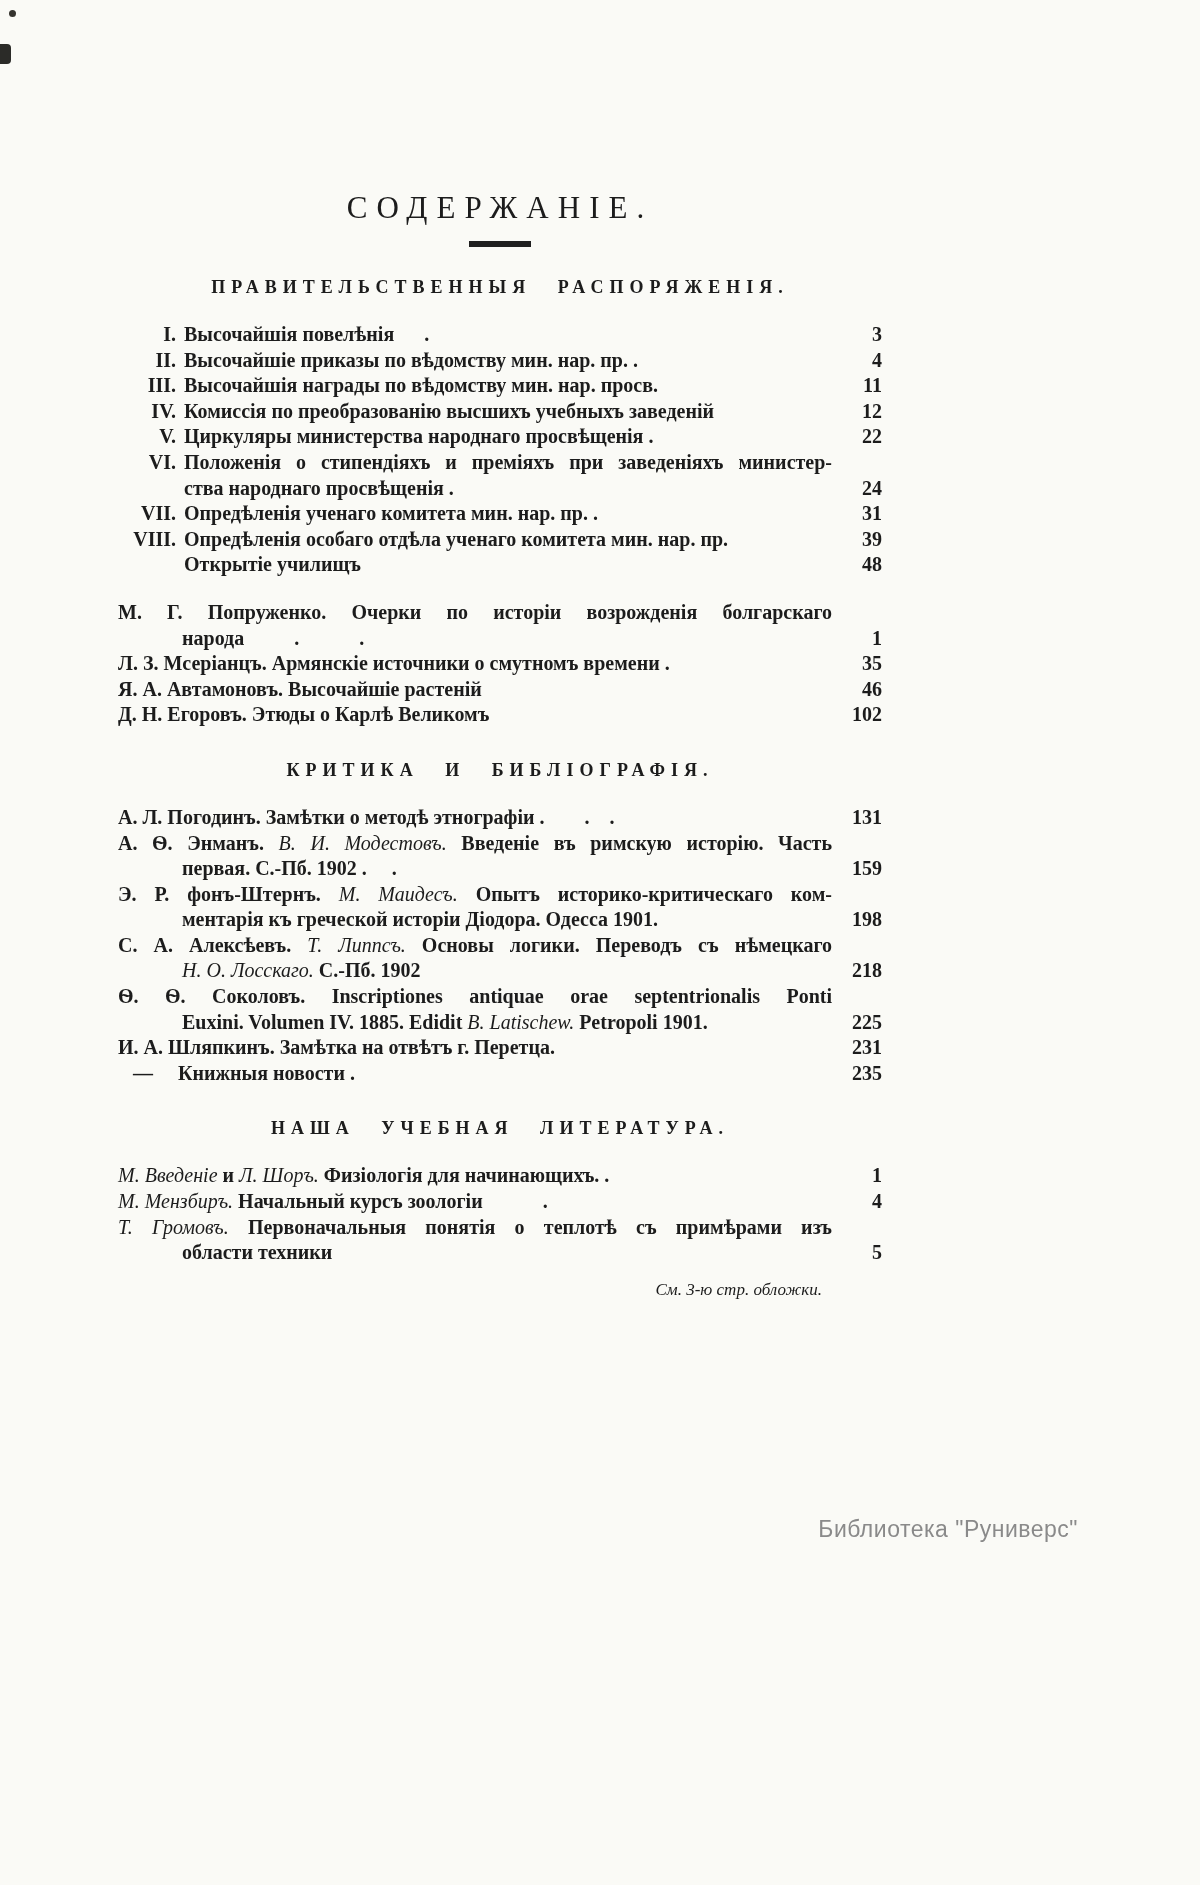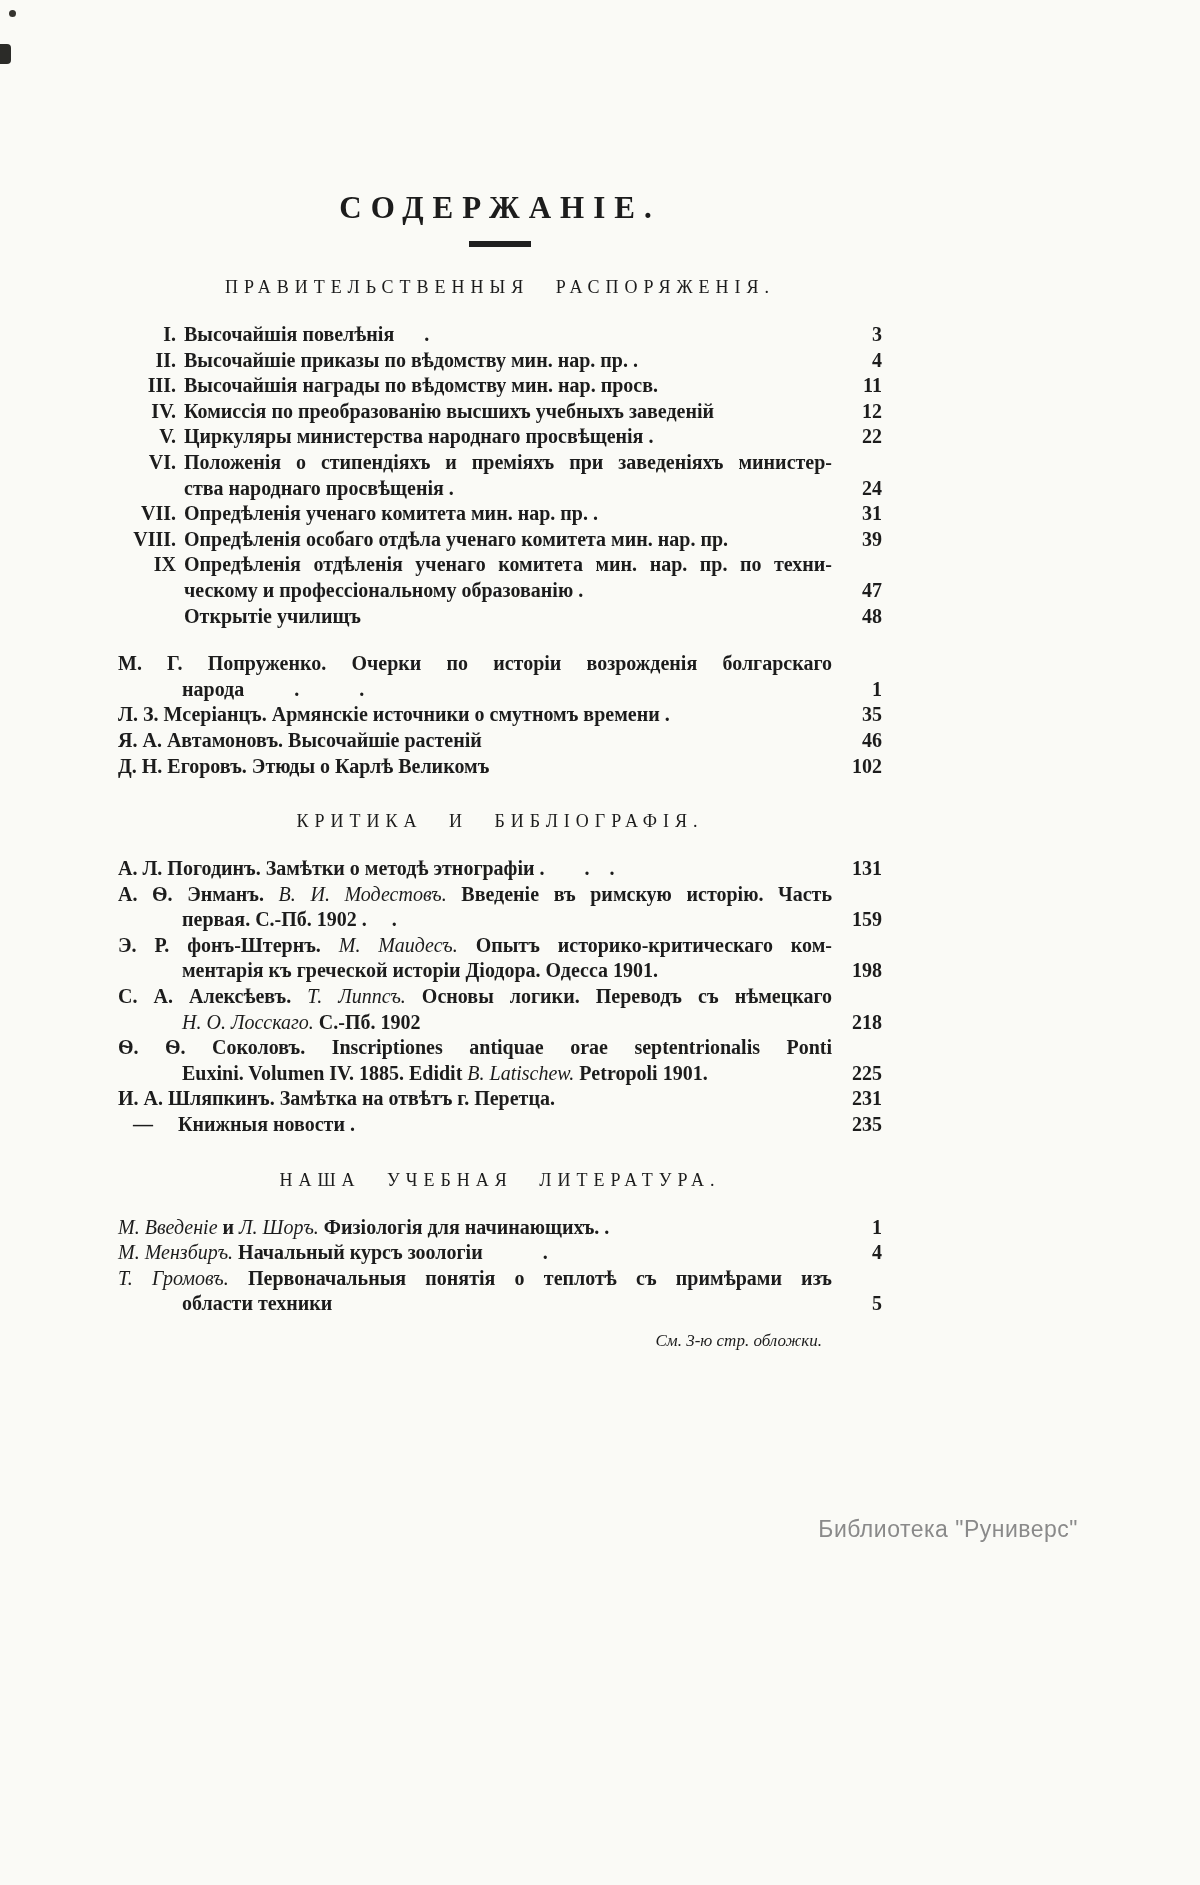--- a/index.html
+++ b/index.html
@@ -3,27 +3,27 @@
 <meta charset="utf-8">
 <style>
   html,body{margin:0;padding:0;}
   body{
     width:1200px;height:1885px;position:relative;overflow:hidden;
     background:#fafaf6;color:#1c1c1c;
     font-family:"Liberation Serif","DejaVu Serif",serif;
   }
   .sheet{position:absolute;left:118px;top:190px;width:764px;}
   .doc-title{
-    font-size:31px;font-weight:700;letter-spacing:9px;
+    font-size:31px;font-weight:400;letter-spacing:9px;
     text-align:center;margin:0;white-space:nowrap;
   }
   .title-rule{width:62px;height:6px;background:#1f1f1f;margin:15px auto 0;}
   .section{margin:0;}
   .section-heading{
-    font-size:18px;font-weight:400;letter-spacing:6px;word-spacing:16px;
+    font-size:18px;font-weight:700;letter-spacing:6px;word-spacing:16px;
     text-align:center;margin:0 0 24px;white-space:nowrap;
   }
   #sec0{margin-top:30px;}
   #sec1{margin-top:22px;}
   #sec2{margin-top:32px;}
   #sec3{margin-top:32px;}
   .entries{font-size:20px;line-height:25.6px;}
   .entry{display:flex;}
   .num{flex:none;width:58px;text-align:right;padding-right:8px;font-weight:700;}
   .body{flex:1;min-width:0;}
@@ -110,28 +110,20 @@
           <div class="page-num">31</div>
         </div>
         <div class="entry numbered">
           <div class="num">VIII.</div>
           <div class="body">
             <div class="line"><span class="seg-b">Опредѣленія особаго отдѣла ученаго комитета мин. нар. пр.</span></div>
           </div>
           <div class="page-num">39</div>
         </div>
         <div class="entry numbered">
-          <div class="num">IX</div>
-          <div class="body">
-            <div class="line fill"><span class="seg-b">Опредѣленія отдѣленія ученаго комитета мин. нар. пр. по техни-</span></div>
-            <div class="line cont"><span class="seg-b">ческому и профессіональному образованію .</span></div>
-          </div>
-          <div class="page-num">47</div>
-        </div>
-        <div class="entry numbered">
           <div class="num"></div>
           <div class="body">
             <div class="line"><span class="seg-b">Открытіе училищъ</span></div>
           </div>
           <div class="page-num">48</div>
         </div>
       </div>
   </div>
 
   <div class="section" id="sec1">

